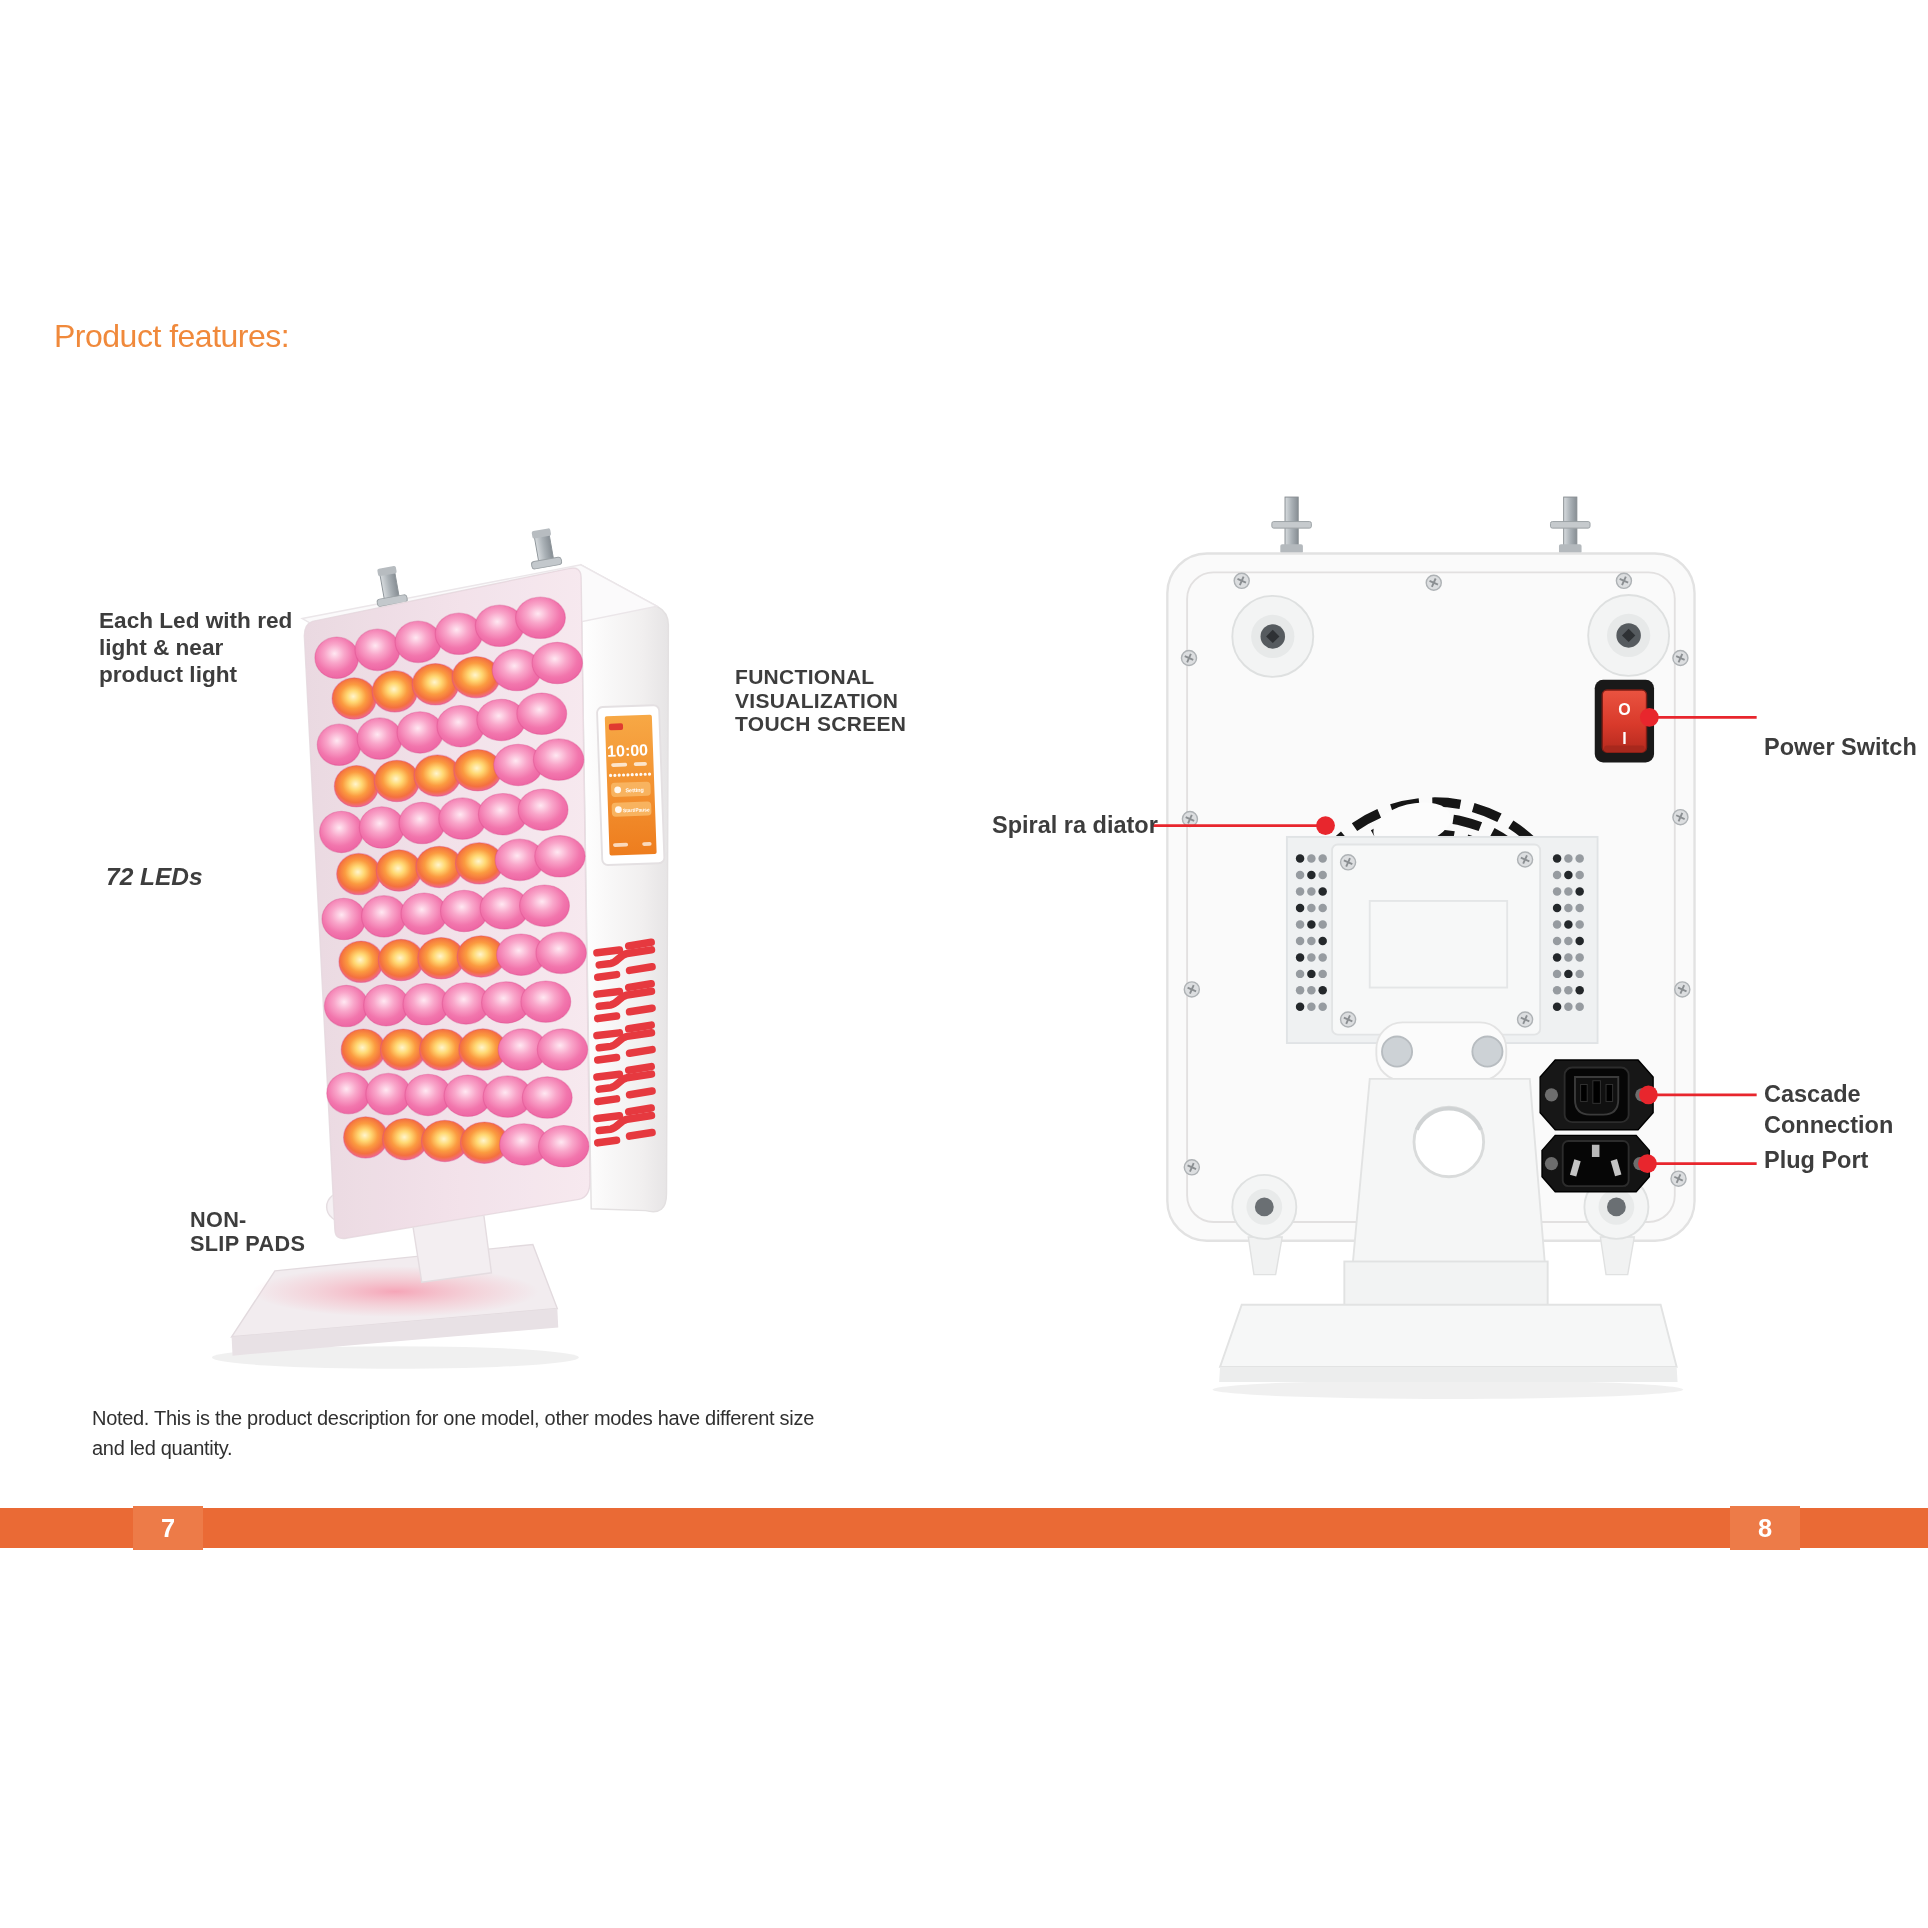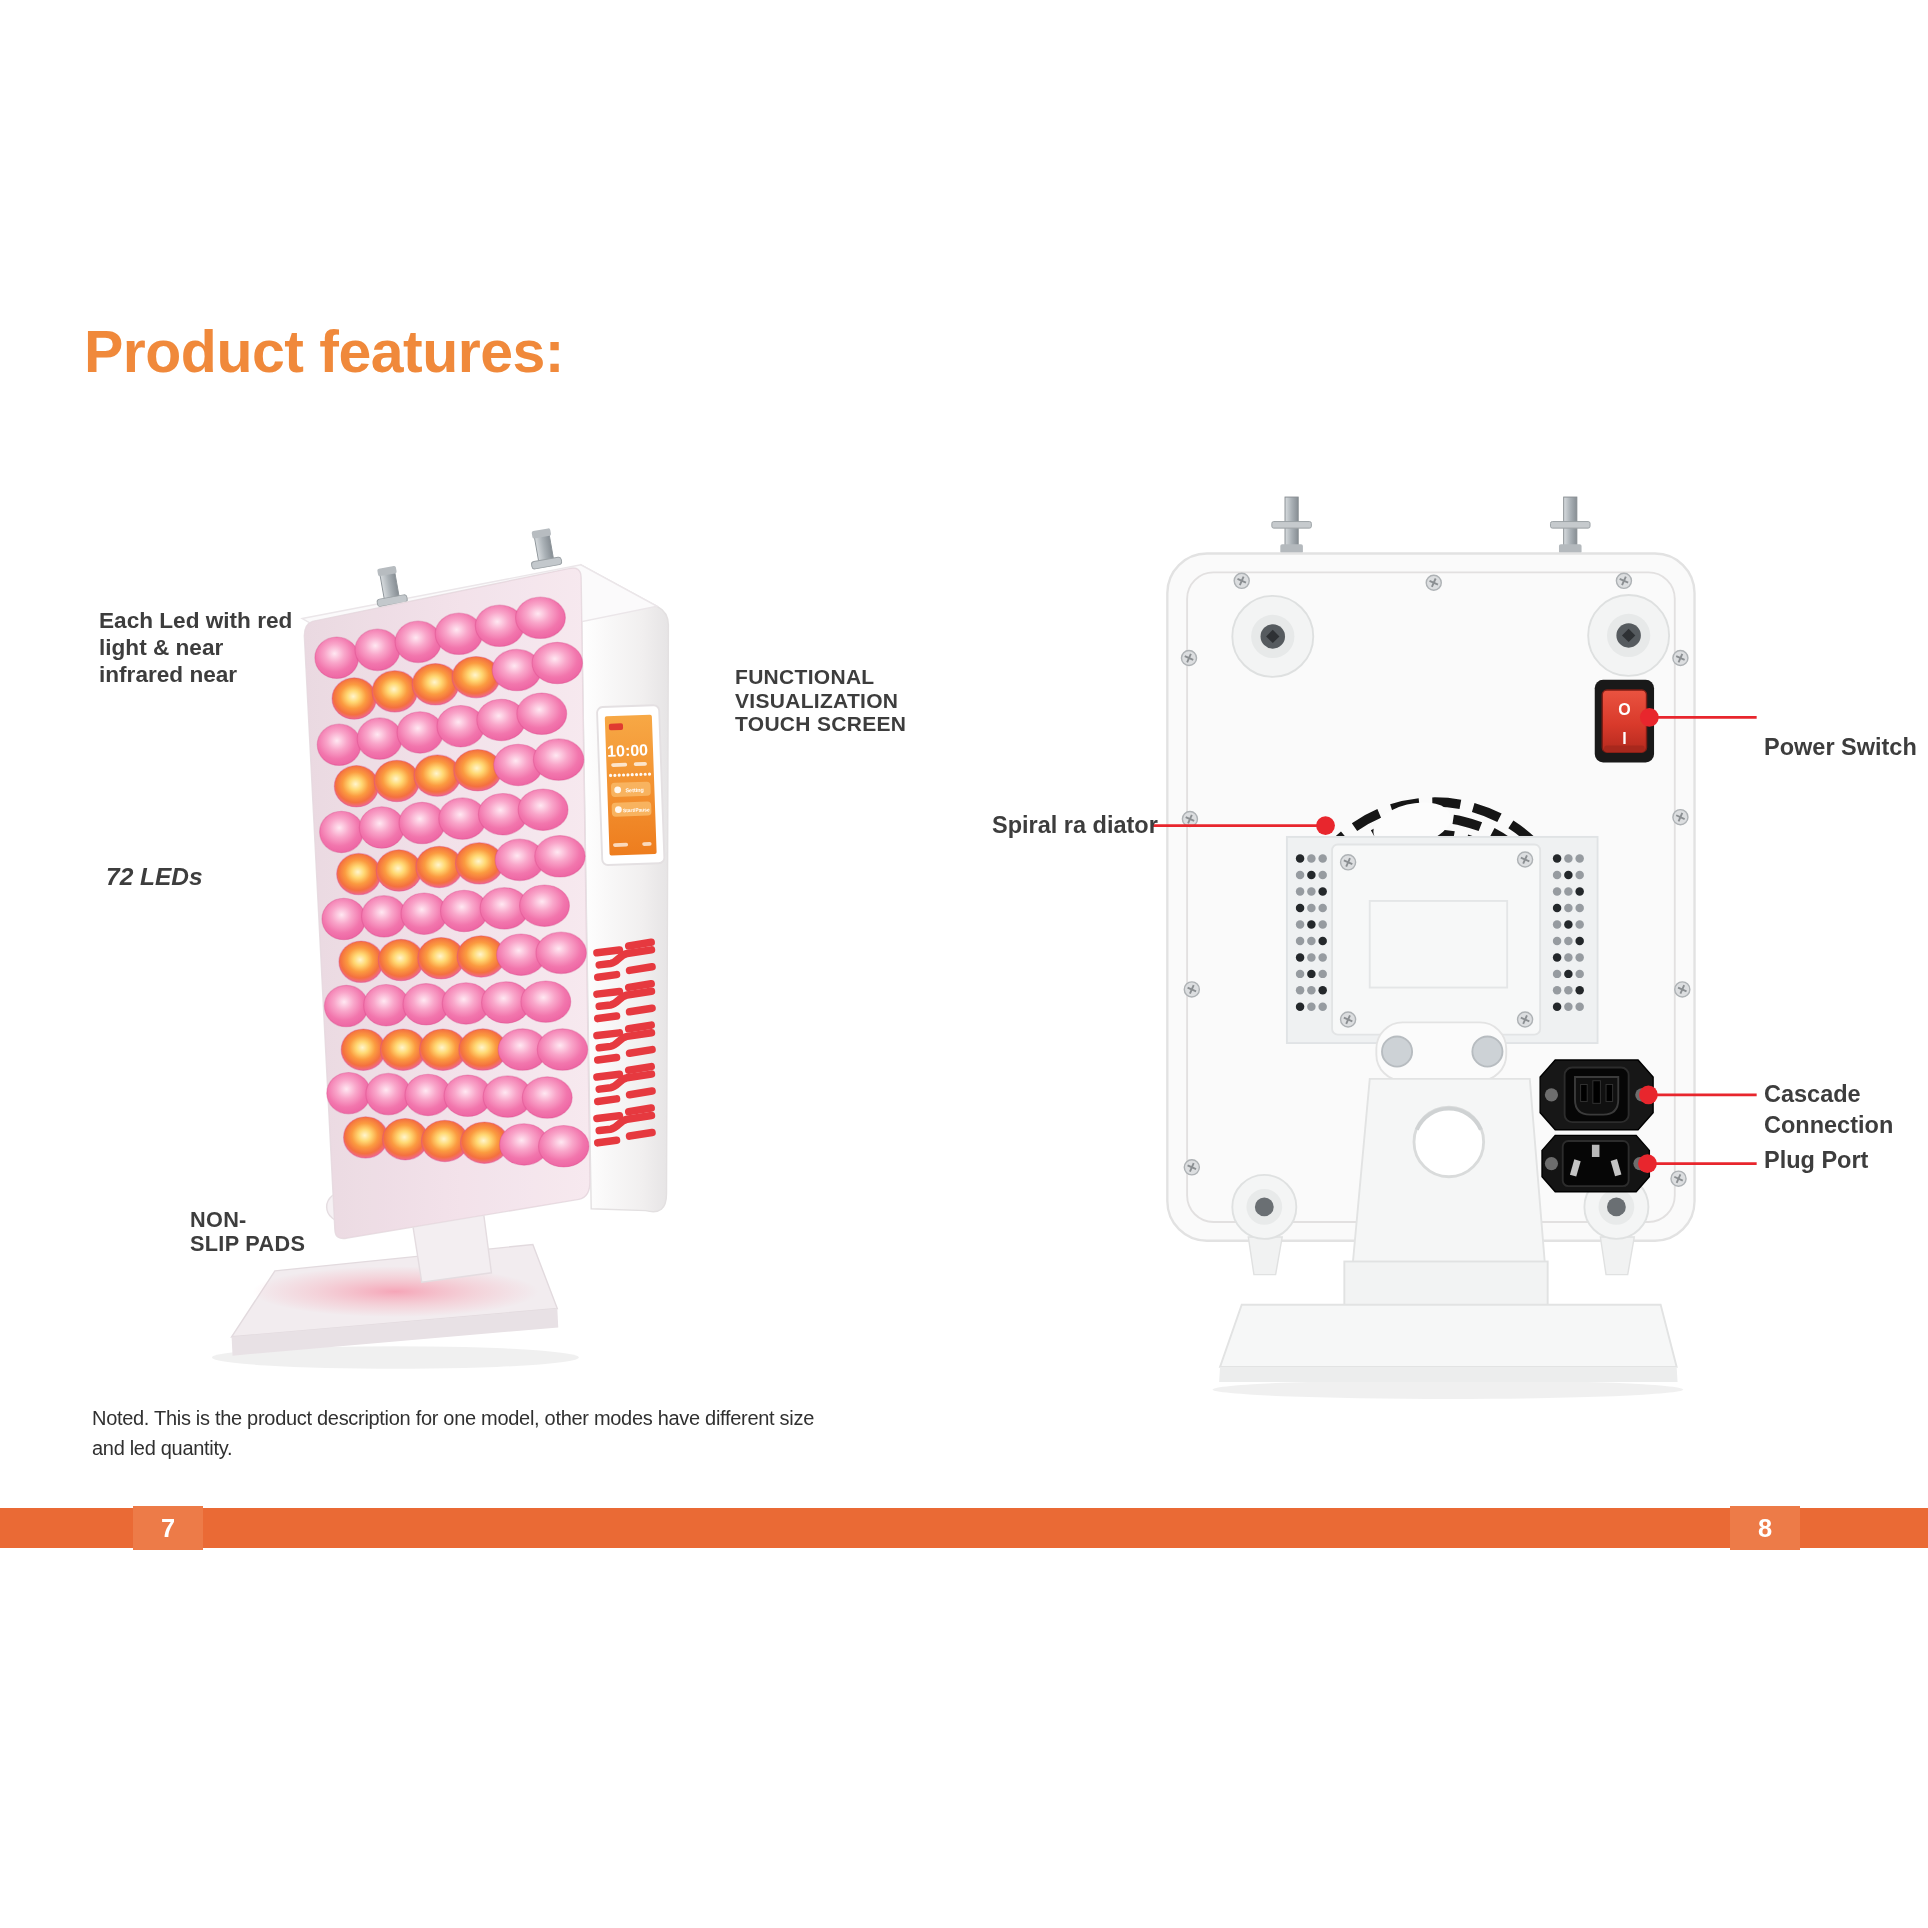--- a/index.html
+++ b/index.html
@@ -10,23 +10,22 @@
     --label-text:#3D3D3D;
     --note-text:#303030;
     --vent-red:#E6393F;
   }
   *{margin:0;padding:0;box-sizing:border-box;}
   html,body{width:1928px;height:1928px;background:#ffffff;overflow:hidden;}
   body{position:relative;font-family:"Liberation Sans", sans-serif;}
   #scene{position:absolute;left:0;top:0;width:1928px;height:1928px;}
   .title{
     position:absolute;left:54px;top:318px;
-    font-size:59px;font-weight:bold;letter-spacing:-0.5px;
+    font-size:32px;font-weight:normal;letter-spacing:-0.5px;
     color:var(--title-orange);
-    margin-left:30px;
   }
   .lbl{
     position:absolute;color:var(--label-text);
     font-weight:bold;font-size:22.6px;line-height:27px;
   }
   .lbl.caps{font-size:21px;line-height:23.5px;letter-spacing:0.3px;}
   .lbl.right{font-size:23.5px;line-height:23.5px;}
   .lbl.two-line{line-height:31px;}
   .note{
     position:absolute;left:92px;color:var(--note-text);
@@ -524,21 +523,21 @@
     <line x1="1750" y1="1236" x2="1866" y2="1236" class="callout-line"></line>
     <circle cx="1750" cy="1236" r="10" class="callout-dot"></circle>
   </g>
 </svg>
 
 <div class="title">Product features:</div>
 
 <div class="lbl" style="left:99px;top:607px;">
   <div>Each Led with red</div>
   <div>light &amp; near</div>
-  <div>infrared near</div>
+  <div>product light</div>
 </div>
 
 <div class="lbl" style="left:106px;top:863px;font-size:24.5px;font-style:italic;">72 LEDs</div>
 
 <div class="lbl caps" style="left:735px;top:665px;">
   <div>FUNCTIONAL</div>
   <div>VISUALIZATION</div>
   <div>TOUCH SCREEN</div>
 </div>
 

